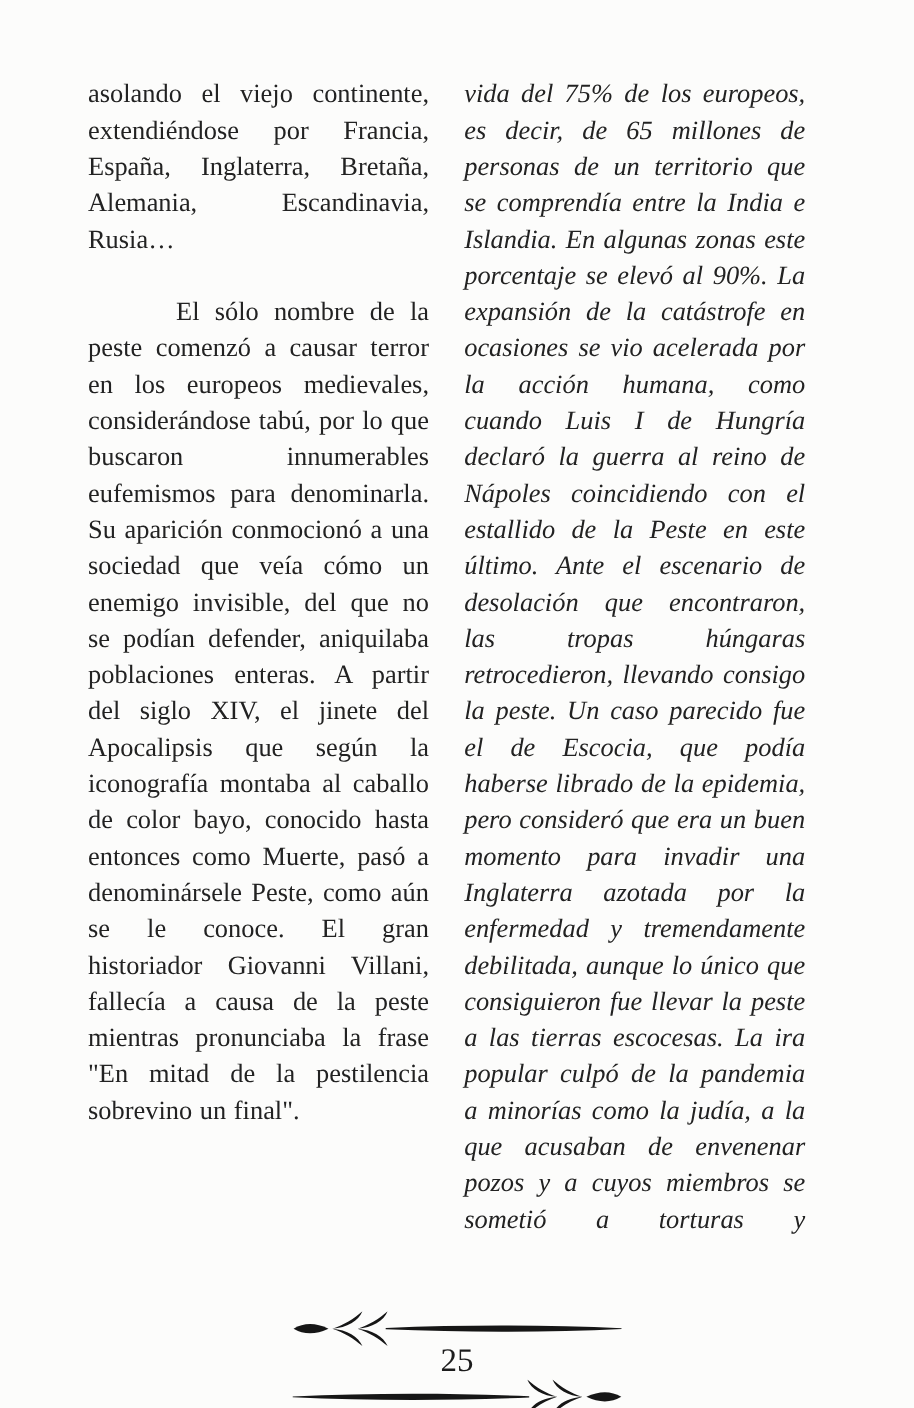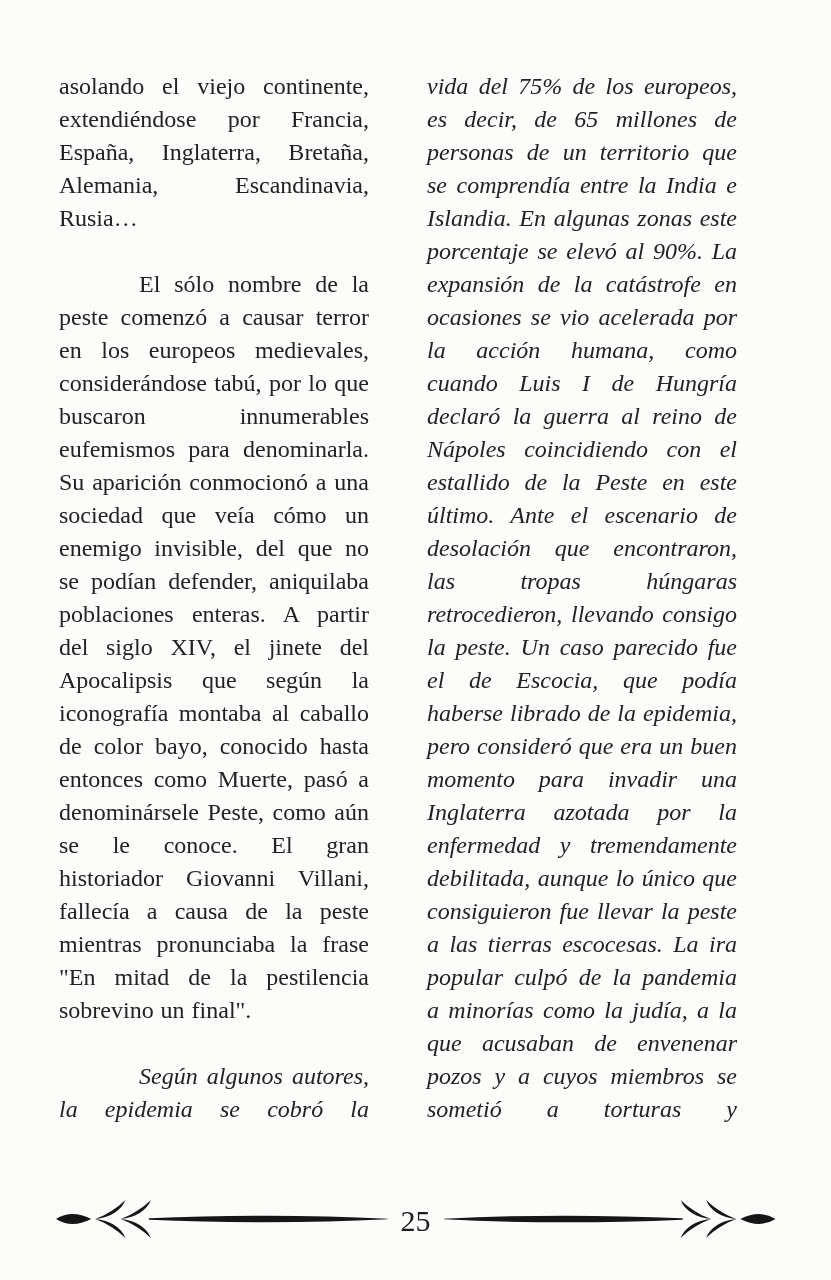--- a/index.html
+++ b/index.html
@@ -11,26 +11,26 @@
     overflow: hidden;
     font-family: "Liberation Serif", "DejaVu Serif", serif;
     color: #222222;
   }
   .page {
     position: absolute;
     inset: 0;
   }
   .text-area {
     position: absolute;
-    left: 59px;
+    left: 80px;
     top: 70px;
     width: 679px;
     height: 1118px;
     display: flex;
-    gap: 58px;
+    gap: 32px;
     overflow: hidden;
   }
   .col {
     width: 310px;
     flex: 0 0 310px;
   }
   .col p {
     margin: 0 0 33px 0;
     font-size: 24px;
     line-height: 33px;
@@ -40,21 +40,22 @@
   }
   .col p.indent { text-indent: 80px; }
   .col p.cont { text-align-last: justify; font-style: italic; }
   .footer {
     position: absolute;
     left: 55px;
     right: 55px;
     top: 1192px;
     height: 46px;
     display: flex;
-    align-items: flex-end;
+    align-items: center;
+    flex-direction: column;
   }
   .footer .orn {
     flex: 1 1 0;
     height: 38px;
     min-width: 0;
   }
   .footer .orn svg { display: block; width: 100%; height: 100%; }
   .footer .orn.right svg { transform: scaleX(-1); }
   .page-number {
     flex: 0 0 auto;
@@ -68,21 +69,20 @@
 </head>
 <body>
 
 <div class="page">
 
   <div class="text-area">
 
     <div class="col">
       <p>asolando el viejo continente, extendiéndose por Francia, España, Inglaterra, Bretaña, Alemania, Escandinavia, Rusia…</p>
       <p class="indent">El sólo nombre de la peste comenzó a causar terror en los europeos medievales, considerándose tabú, por lo que buscaron innumerables eufemismos para denominarla. Su aparición conmocionó a una sociedad que veía cómo un enemigo invisible, del que no se podían defender, aniquilaba poblaciones enteras. A partir del siglo XIV, el jinete del Apocalipsis que según la iconografía montaba al caballo de color bayo, conocido hasta entonces como Muerte, pasó a denominársele Peste, como aún se le conoce. El gran historiador Giovanni Villani, fallecía a causa de la peste mientras pronunciaba la frase "En mitad de la pestilencia sobrevino un final".</p>
-      <p class="indent cont">Según algunos autores, la epidemia se cobró la</p>
     </div>
 
     <div class="col">
       <p class="cont">vida del 75% de los europeos, es decir, de 65 millones de personas de un territorio que se comprendía entre la India e Islandia. En algunas zonas este porcentaje se elevó al 90%. La expansión de la catástrofe en ocasiones se vio acelerada por la acción humana, como cuando Luis I de Hungría declaró la guerra al reino de Nápoles coincidiendo con el estallido de la Peste en este último. Ante el escenario de desolación que encontraron, las tropas húngaras retrocedieron, llevando consigo la peste. Un caso parecido fue el de Escocia, que podía haberse librado de la epidemia, pero consideró que era un buen momento para invadir una Inglaterra azotada por la enfermedad y tremendamente debilitada, aunque lo único que consiguieron fue llevar la peste a las tierras escocesas. La ira popular culpó de la pandemia a minorías como la judía, a la que acusaban de envenenar pozos y a cuyos miembros se sometió a torturas y</p>
     </div>
 
   </div>
 
   <div class="footer">
 

